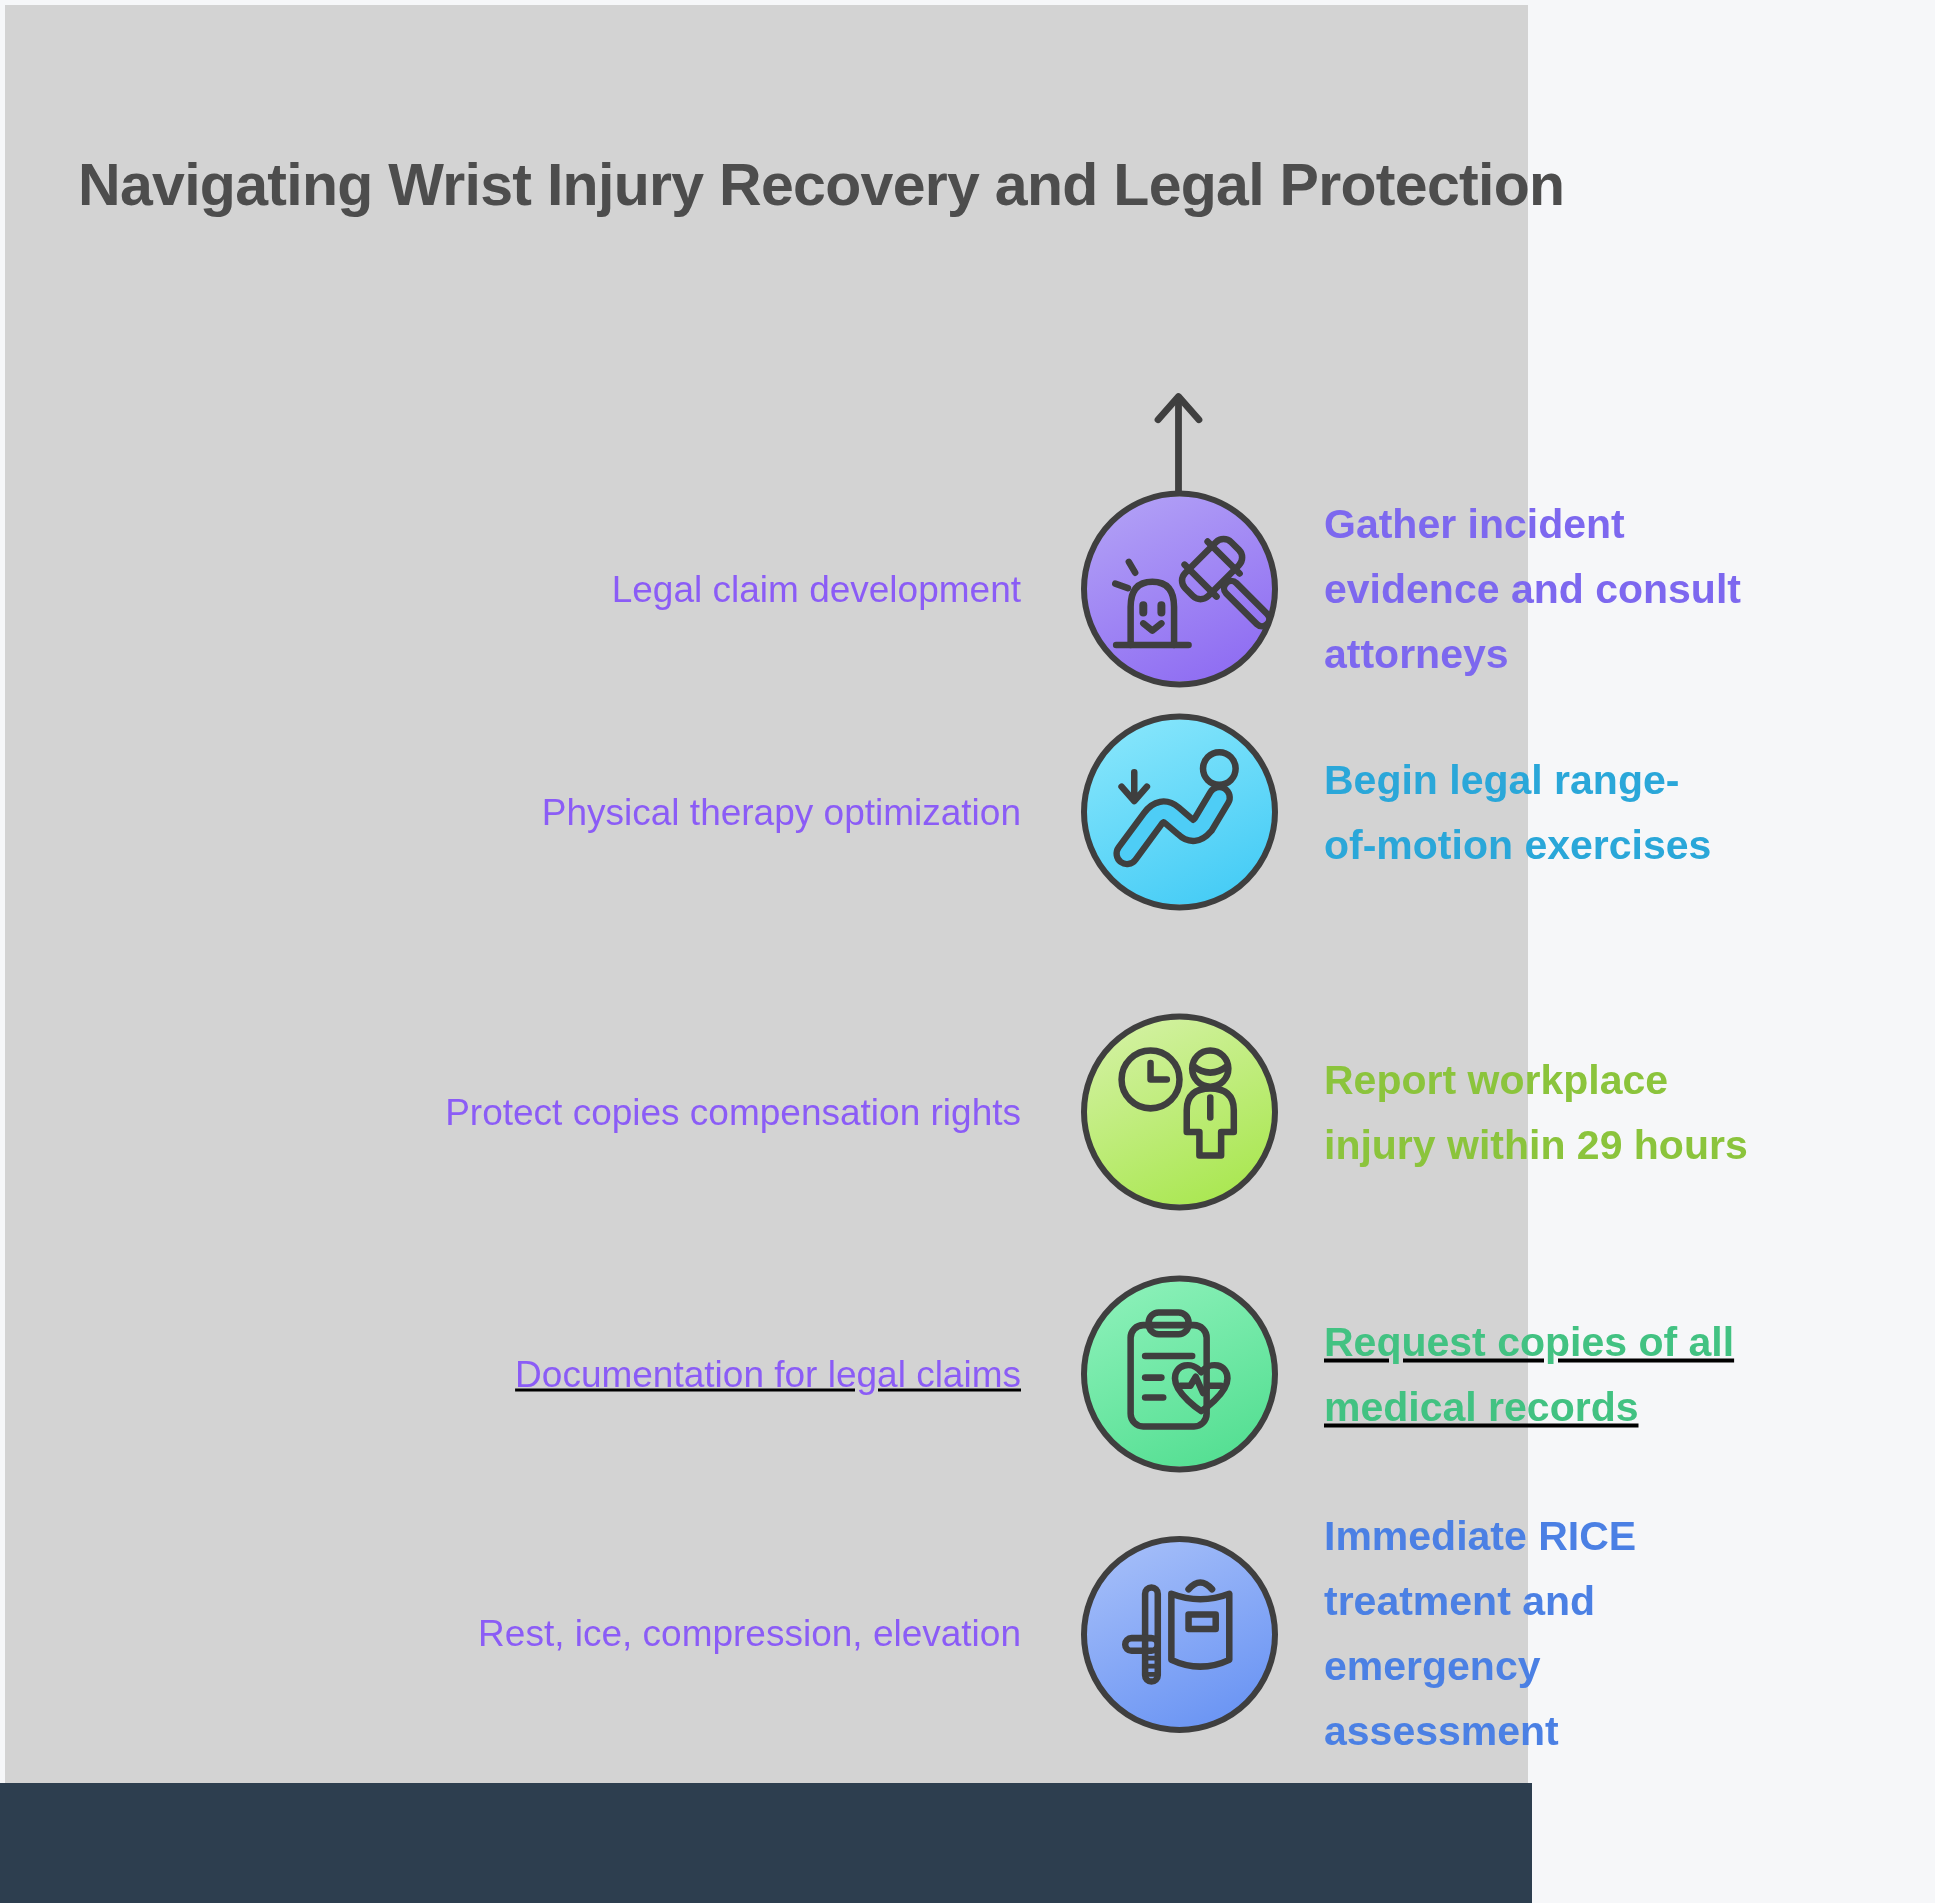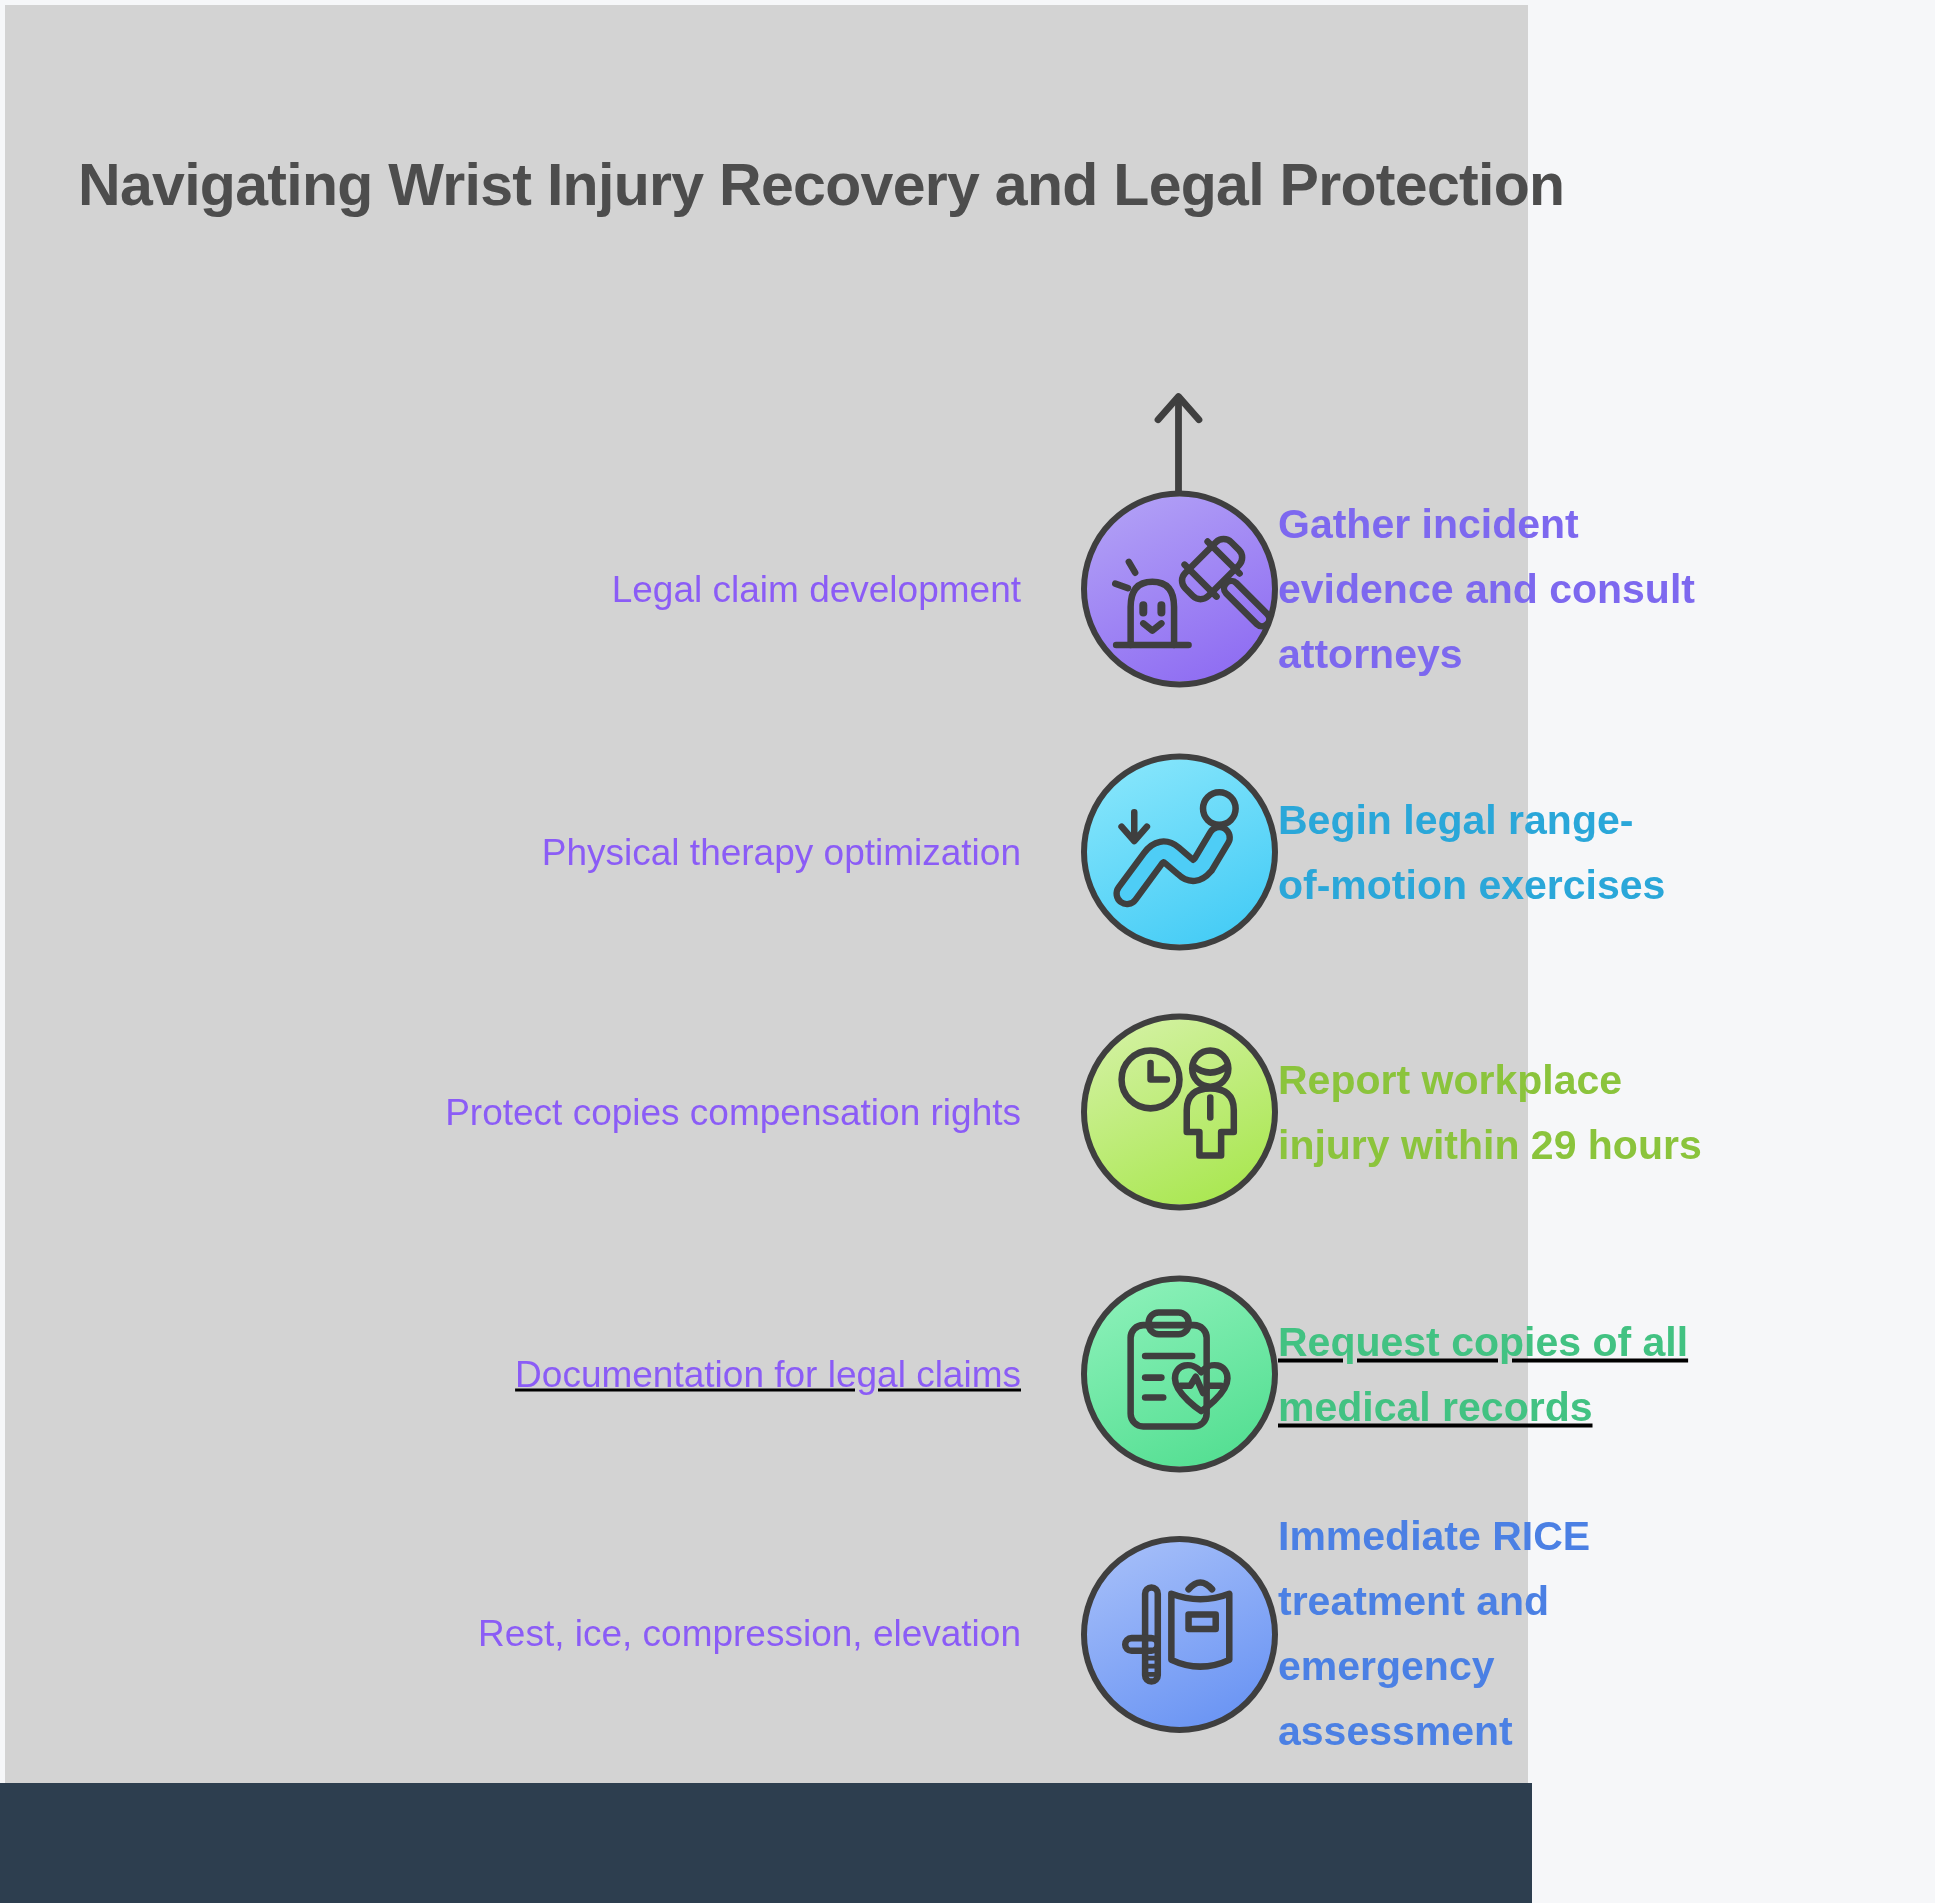--- a/index.html
+++ b/index.html
@@ -50,20 +50,21 @@
     width:197px;height:197px;
     margin-left:60px;
     border-radius:50%;
     border:6.8px solid #3f3f3f;
     box-sizing:border-box;
     background:linear-gradient(155deg,var(--g1),var(--g2));
     display:flex;align-items:center;justify-content:center;
   }
   .circle svg{width:181px;height:181px;display:block;}
   .desc{
+    margin-left:46px;
     width:558px;
     font-size:41px;
     font-weight:700;
     line-height:65px;
     color:var(--accent);
     white-space:pre-line;
   }
   .arrow-wrap{
     position:absolute;
     left:1141px;top:387px;
@@ -100,21 +101,21 @@
           <path d="M59 26.5 v25 M77 26.5 v25"></path>
           <rect x="64" y="50" width="8" height="32" rx="4"></rect>
         </g>
       </svg>
     </div>
     <div class="desc">Gather incident
 evidence and consult
 attorneys</div>
   </div>
 
-  <div class="row" style="top: 852px; --accent: #2aa7d9; --g1: #8ce8fc; --g2: #3ec9f5;">
+  <div class="row" style="top: 812px; --accent: #2aa7d9; --g1: #8ce8fc; --g2: #3ec9f5;">
     <div class="label-box">Physical therapy optimization</div>
     <div class="circle">
       <svg viewBox="0 0 100 100" fill="none" stroke-linecap="round" stroke-linejoin="round">
         <circle cx="72" cy="26" r="9" stroke="#3f3f3f" stroke-width="3.6"></circle>
         <path d="M21 73 L35 54 Q40 47 46 52 L53 58 Q58 63 63 57 L72 42" stroke="#3f3f3f" stroke-width="15"></path>
         <path d="M21 73 L35 54 Q40 47 46 52 L53 58 Q58 63 63 57 L72 42" stroke="#4ecdf6" stroke-width="8"></path>
         <path d="M25 28 v14 M18 36 l7 8 l7 -8" stroke="#3f3f3f" stroke-width="3.6"></path>
       </svg>
     </div>
     <div class="desc">Begin legal range-

